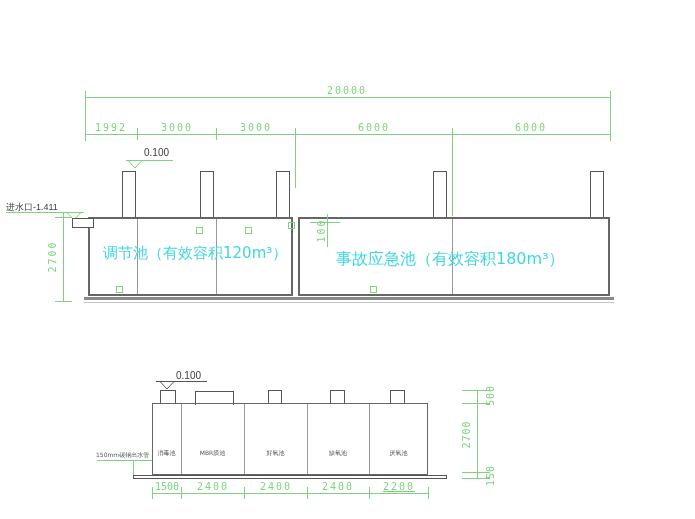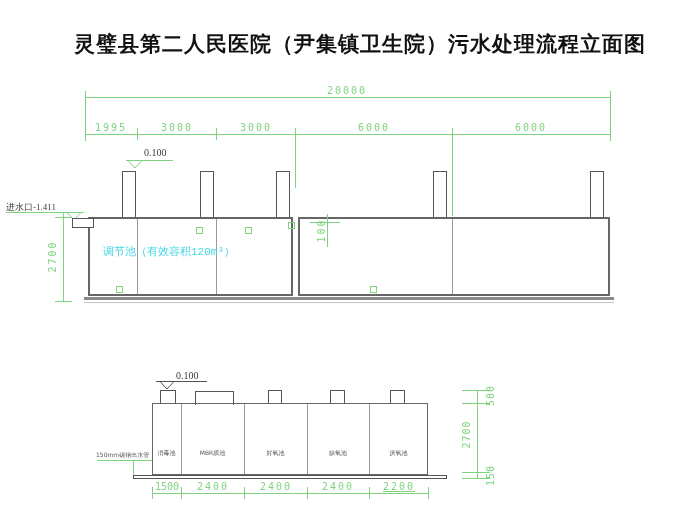--- a/index.html
+++ b/index.html
@@ -25,51 +25,50 @@
   .gv{position:absolute;width:1px;background:var(--green);}
   
   .dh{position:absolute;height:1px;background:#555;}
   .gsq{position:absolute;width:5px;height:5px;border:1px solid var(--green);background:transparent;}
   .dimtxt{
     position:absolute;color:var(--green);
     font-family:"DejaVu Sans Mono",monospace;font-size:10px;letter-spacing:2px;
     text-align:center;white-space:nowrap;
   }
   .rot{transform:rotate(-90deg);}
-  .lvltxt{position:absolute;color:#3c3c3c;font-family:Liberation Serif, serif;font-size:10px;white-space:nowrap;}
+  .lvltxt{position:absolute;color:#3c3c3c;font-family:Liberation Sans, sans-serif;font-size:10px;white-space:nowrap;}
   .tankrect{position:absolute;border:2px solid #666;background:transparent;box-sizing:border-box;}
   .chimney{position:absolute;width:14px;height:47px;border:1.5px solid #555;border-bottom:none;background:#fff;box-sizing:border-box;}
   .vent{position:absolute;height:14px;border:1.5px solid #555;border-bottom:none;background:#fff;box-sizing:border-box;}
   .divider{position:absolute;width:1px;background:#999;}
   .cyanlabel{position:absolute;color:var(--cyan);font-family:"DejaVu Sans",sans-serif;white-space:nowrap;}
   .tinylabel{position:absolute;color:#555;font-size:6px;text-align:center;white-space:nowrap;}
   svg{position:absolute;overflow:visible;}
 </style>
 </head>
 <body>
 
 <div class="stage">
 
-  <div class="title">灵璧县第二人民医院（尹集镇卫生院）污水处理流程立面图</div>
 
   <div class="abs" style="left:0;top:0;width:693px;height:330px;">
 
     <div class="gh" style="left:85px;top:97px;width:525px;"></div>
     <div class="dimtxt" style="left:322px;top:85px;width:50px;">20000</div>
     <div class="gv" style="left:85px;top:91px;height:50px;"></div>
     <div class="gv" style="left:610px;top:91px;height:50px;"></div>
 
     <div class="gh" style="left:85px;top:134px;width:525px;"></div>
     <div class="gv" style="left:85px;top:128px;height:12px;"></div>
     <div class="gv" style="left:137px;top:128px;height:12px;"></div>
     <div class="gv" style="left:216px;top:128px;height:12px;"></div>
     <div class="gv" style="left:295px;top:128px;height:12px;"></div>
     <div class="gv" style="left:452px;top:128px;height:12px;"></div>
     <div class="gv" style="left:610px;top:128px;height:12px;"></div>
-    <div class="dimtxt" style="left:91px;top:122px;width:40px;">1995</div>
+    <div class="dimtxt" style="left:91px;top:122px;width:40px;">1992</div>
     <div class="dimtxt" style="left:157px;top:122px;width:40px;">3000</div>
     <div class="dimtxt" style="left:236px;top:122px;width:40px;">3000</div>
     <div class="dimtxt" style="left:354px;top:122px;width:40px;">6000</div>
     <div class="dimtxt" style="left:511px;top:122px;width:40px;">6000</div>
 
     <div class="gv" style="left:295px;top:134px;height:54px;"></div>
     <div class="gv" style="left:452px;top:134px;height:82px;"></div>
 
     <div class="lvltxt" style="left:144px;top:147px;">0.100</div>
     <div class="gh" style="left:126px;top:160px;width:47px;"></div>
@@ -93,21 +92,22 @@
     <div class="divider" style="left:137px;top:219px;height:75px;"></div>
     <div class="divider" style="left:216px;top:219px;height:75px;"></div>
     <div class="tankrect" style="left:298px;top:217px;width:312px;height:79px;"></div>
     <div class="divider" style="left:452px;top:219px;height:75px;"></div>
 
     <div class="abs" style="left:72px;top:218px;width:22px;height:10px;border:1.5px solid #555;background:#fff;box-sizing:border-box;"></div>
 
     <div class="abs" style="left:84px;top:297px;width:530px;height:3px;background:#8a8a8a;"></div>
     <div class="abs" style="left:84px;top:302px;width:530px;height:1px;background:#c4c4c4;"></div>
 
-    <div class="cyanlabel" style="left:103px;top:244px;font-size:11px;font-family:Liberation Mono, monospace;">调节池（有效容积120m³）</div>
+    <div class="cyanlabel" style="left:103px;top:244px;font-size:15px;">调节池（有效容积120m³）</div>
+    <div class="cyanlabel" style="left:336px;top:249px;font-size:16px;">事故应急池（有效容积180m³）</div>
 
     <div class="gv" style="left:63px;top:213px;height:89px;"></div>
     <div class="gh" style="left:55px;top:217px;width:17px;"></div>
     <div class="gh" style="left:55px;top:301px;width:17px;"></div>
     <div class="dimtxt rot" style="left:22px;top:251px;width:60px;">2700</div>
 
     <div class="gh" style="left:310px;top:222px;width:30px;"></div>
     <div class="gv" style="left:327px;top:214px;height:33px;"></div>
     <div class="dimtxt rot" style="left:303px;top:225px;width:36px;">100</div>
 

